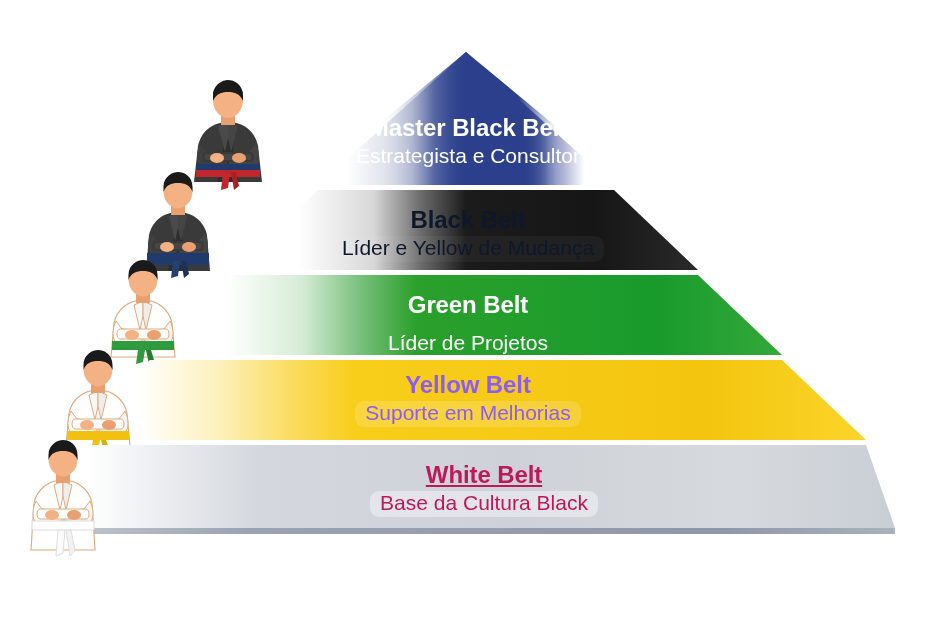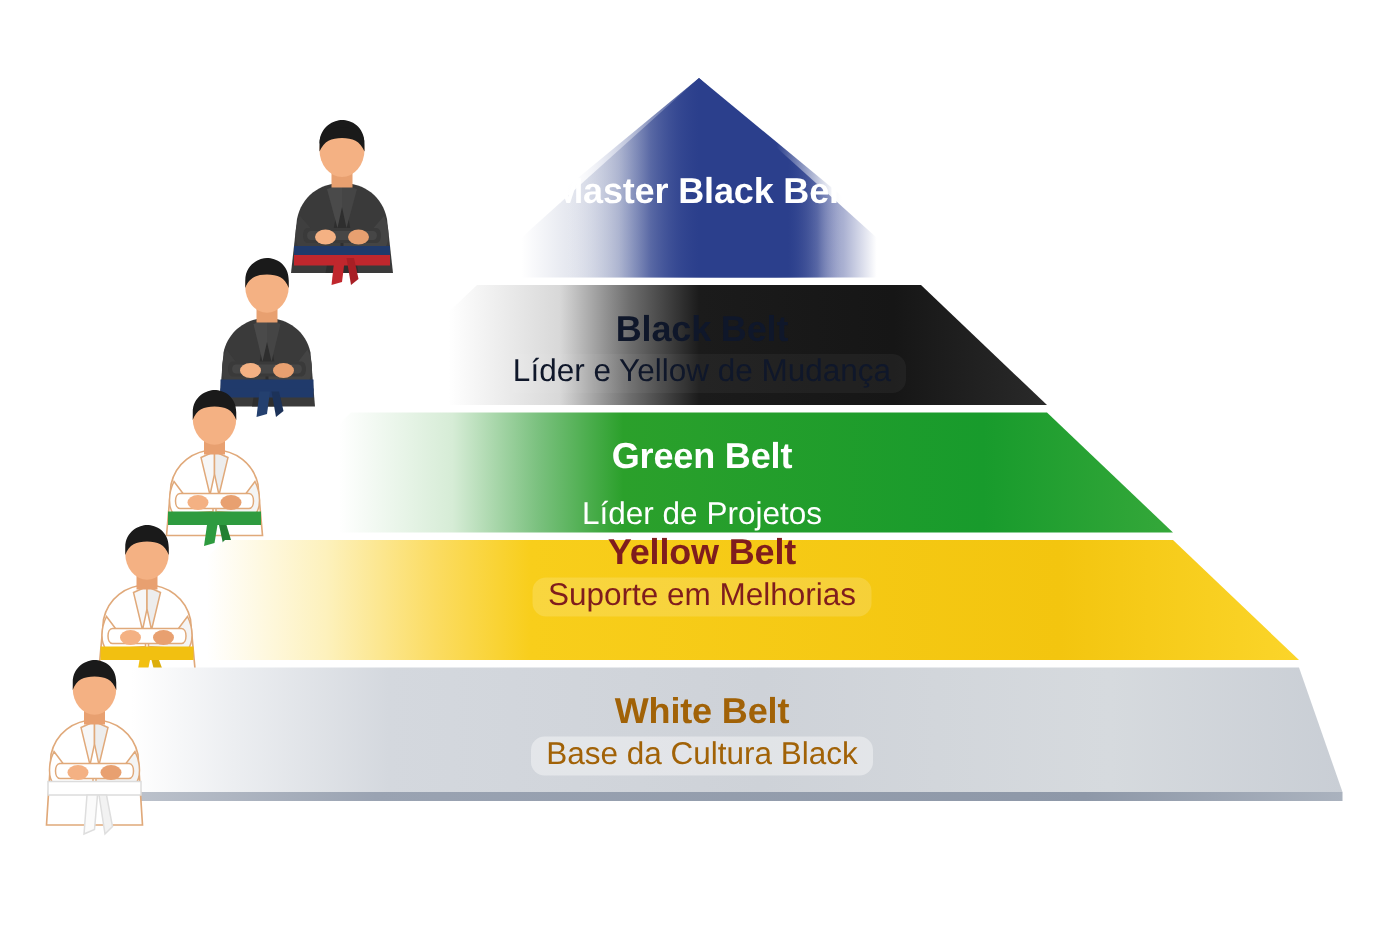--- a/index.html
+++ b/index.html
@@ -85,33 +85,34 @@
     top: 292px;
     width: 420px;
     color: #ffffff;
   }
   .t3 .tier-title { font-size: 24px; margin-bottom: 13px; }
   .t3 .tier-sub   { font-size: 21px; }
 
   
   .t4 .tier-labels {
     left: 258px;
-    top: 356px;
-    width: 420px;
-    color: #7f1d1d;
+    top: 372px;
+    width: 420px;
+    color: #8b5cf6;
   }
   .t4 .tier-title { font-size: 24px; margin-bottom: 3px; }
   .t4 .tier-sub   { font-size: 21px; }
 
   
   .t5 .tier-labels {
-    left: 258px;
+    left: 274px;
     top: 462px;
     width: 420px;
-    color: #a16207;
+    color: #be185d;
+    text-decoration: underline;
   }
   .t5 .tier-title { font-size: 24px; margin-bottom: 3px; }
   .t5 .tier-sub   { font-size: 21px; }
 
   .sub-chip {
     display: inline-block;
     padding: 1px 10px 2px 10px;
     border-radius: 9px;
   }
   .t4 .sub-chip { background: rgba(255,255,255,0.16); }
@@ -158,20 +159,21 @@
           <stop offset="0.50" stop-color="#2b3f8c" stop-opacity="1"></stop>
           <stop offset="0.66" stop-color="#2b3f8c" stop-opacity="1"></stop>
           <stop offset="0.745" stop-color="#2b3f8c" stop-opacity="0.30"></stop>
           <stop offset="0.80" stop-color="#ffffff" stop-opacity="0"></stop>
         </linearGradient>
       </defs>
       <polygon points="466,52 627,185 305,185" fill="url(#g-blue2)"></polygon>
     </svg>
     <div class="tier-labels">
       <span class="tier-title">Master Black Belt</span>
+      <span class="tier-sub"><span class="sub-chip">Estrategista e Consultor</span></span>
     </div>
     <div class="figure" style="left:187px; top:78px;">
       <svg width="82" height="112" viewBox="0 0 82 112">
         <ellipse cx="41" cy="106" rx="30" ry="6" fill="#ffffff"></ellipse>
 
         <path d="M41 44 C26 44 14 53 11 68 L7 104 L75 104 L71 68 C68 53 56 44 41 44 Z" fill="#3a3a3a"></path>
         <path d="M41 44 L30 104 L52 104 L41 44 Z" fill="#2e2e2e"></path>
 
         <path d="M41 45 L31 48 L38 74 L41 60 Z" fill="#4a4a4a"></path>
         <path d="M41 45 L51 48 L44 74 L41 60 Z" fill="#454545"></path>

